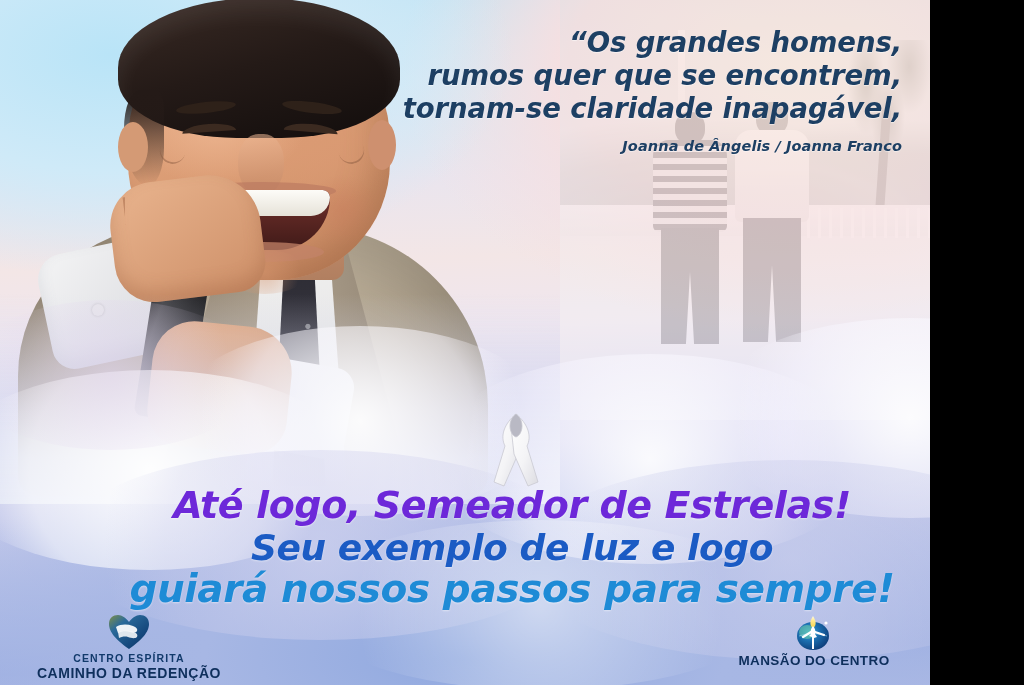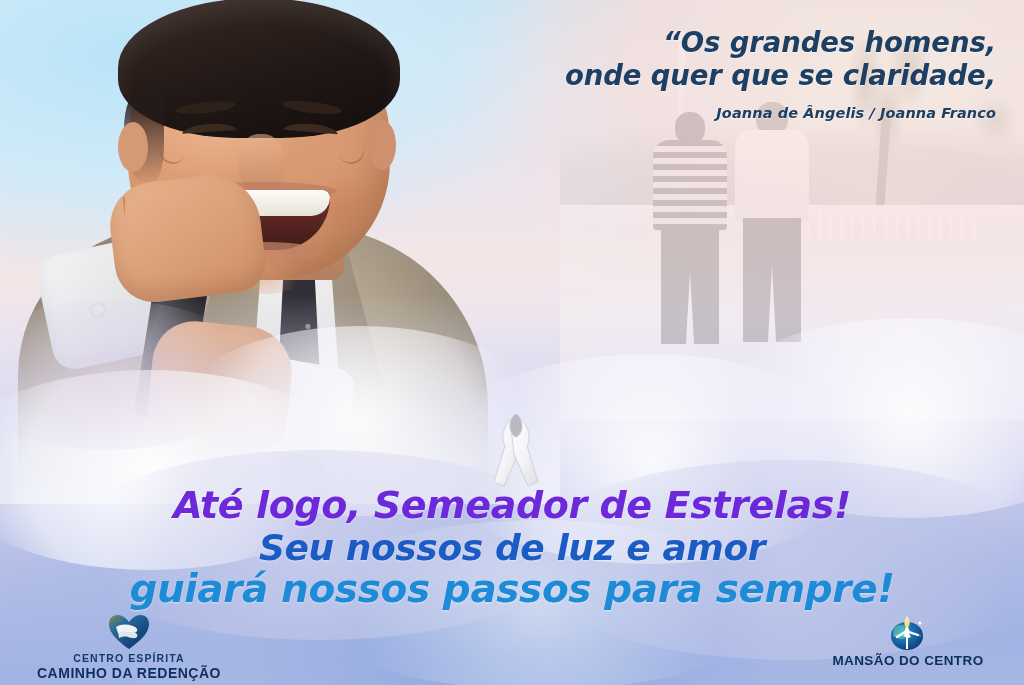--- a/index.html
+++ b/index.html
@@ -1,21 +1,21 @@
 <!DOCTYPE html>
 <html lang="pt-BR"><head>
 <meta charset="utf-8">
 <title>Memorial Tribute</title>
 <style>
   html,body{margin:0;padding:0;background:#000;}
   body{font-family:"Liberation Sans",sans-serif;}
 
   #poster{
     position:relative;
-    width:1024px;height:685px;
+    width:930px;height:685px;
     overflow:hidden;
     background:#dfe6f2;
   }
 
   
   .sky{
     position:absolute;inset:0;
     background:
       radial-gradient(ellipse 60% 45% at 12% 8%,  #b9e4f7 0%, #cfeaf8 38%, rgba(220,238,248,0) 72%),
       radial-gradient(ellipse 55% 50% at 86% 10%, #fde9dd 0%, #f7dfe0 45%, rgba(247,223,224,0) 78%),
@@ -410,21 +410,22 @@
     <div class="cloud c3"></div>
       <div class="cloud c4"></div>
     <div class="cloud c5"></div>
       <div class="cloud c6"></div>
     <div class="cloud c7"></div>
       <div class="cloud c8"></div>
   </div>
 
   <div class="quote">
     <div class="quote-line">“Os grandes homens,</div>
-    <div class="quote-line">onde quer que se claridade,</div>
+    <div class="quote-line">rumos quer que se encontrem,</div>
+    <div class="quote-line">tornam-se claridade inapagável,</div>
     <div class="quote-credit">Joanna de Ângelis / Joanna Franco</div>
   </div>
 
   <div class="ribbon">
     <svg width="72" height="88" viewBox="0 0 72 88">
       <defs>
         <linearGradient id="rib" x1="0" y1="0" x2="1" y2="1">
           <stop offset="0%" stop-color="#ffffff"></stop>
           <stop offset="55%" stop-color="#f4f4f6"></stop>
           <stop offset="100%" stop-color="#dcdce2"></stop>
@@ -433,21 +434,21 @@
       <g stroke="#c9c9d2" stroke-width="0.8">
         <path d="M36 8 C24 18 20 30 25 40 L14 76 L24 80 L38 48 L40 30 C41 20 39 13 36 8 Z" fill="url(#rib)"></path>
         <path d="M36 8 C48 18 52 30 47 40 L58 76 L48 80 L34 48 L32 30 C31 20 33 13 36 8 Z" fill="url(#rib)"></path>
         <path d="M30 20 C30 14 33 10 36 8 C39 10 42 14 42 20 C42 26 39 30 36 31 C33 30 30 26 30 20 Z" fill="#b9b9c4"></path>
       </g>
     </svg>
   </div>
 
   <div class="headline">
     <div class="hl-line hl1">Até logo, Semeador de Estrelas!</div>
-    <div class="hl-line hl2">Seu nossos de luz e amor</div>
+    <div class="hl-line hl2">Seu exemplo de luz e logo</div>
     <div class="hl-line hl3">guiará nossos passos para sempre!</div>
   </div>
 
   <div class="logo logo-left">
     <div class="logo-mark">
       <svg width="44" height="38" viewBox="0 0 44 38">
         <defs>
           <linearGradient id="hrt" x1="0" y1="0" x2="1" y2="1">
             <stop offset="0%" stop-color="#7e8f4a"></stop>
             <stop offset="28%" stop-color="#2a6a9a"></stop>

